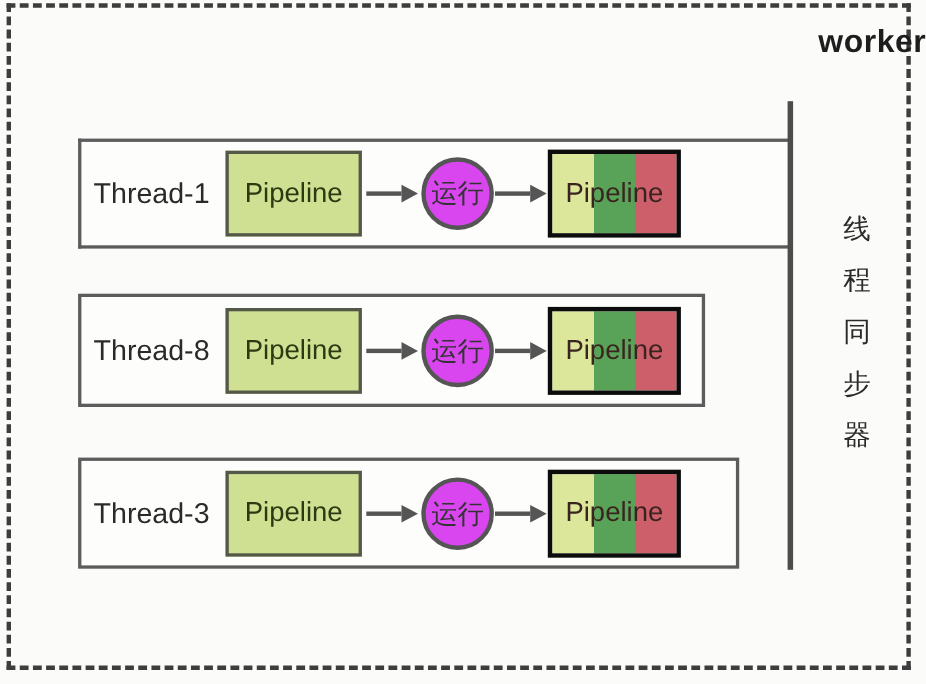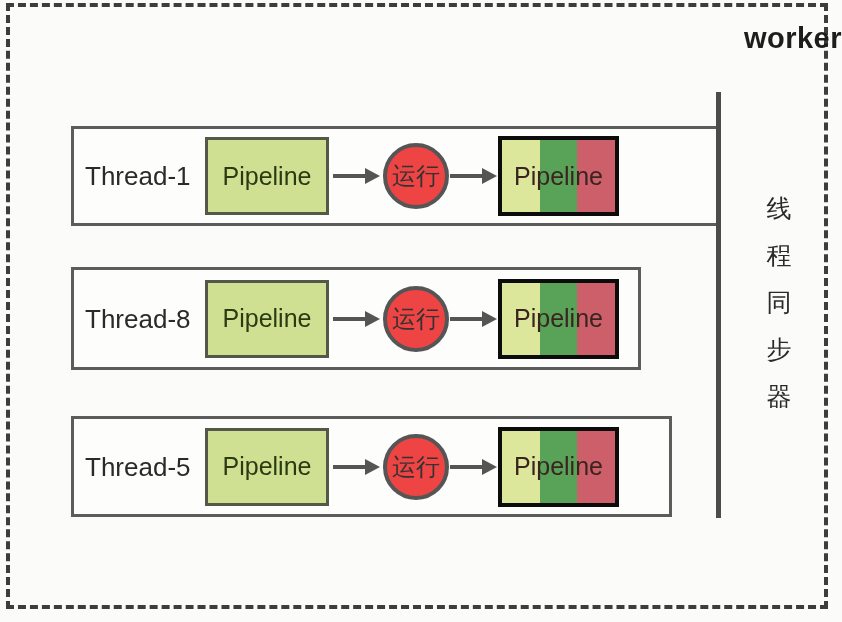--- a/index.html
+++ b/index.html
@@ -43,21 +43,21 @@
   .a2{left:376px;width:47px;}
   .shaft{flex:1;height:4px;background:#555555;}
   .head{
     width:0;height:0;
     border-top:8px solid transparent;border-bottom:8px solid transparent;
     border-left:15px solid #555555;
   }
   .run-circle{
     position:absolute;left:309px;top:50%;transform:translateY(-50%);
     width:58px;height:58px;border:4px solid #555555;border-radius:50%;
-    background:#ef4444;display:flex;align-items:center;justify-content:center;
+    background:#d946ef;display:flex;align-items:center;justify-content:center;
     font-size:24px;color:#333333;white-space:nowrap;
   }
   .s-box{
     position:absolute;left:424px;top:50%;transform:translateY(-50%);
     width:113px;height:72px;box-sizing:content-box;
     border:4px solid #0c0c0c;
     background:linear-gradient(90deg,
       #dde79b 0%, #dde79b 33.4%,
       #58a358 33.4%, #58a358 66.7%,
       #cd5f6a 66.7%, #cd5f6a 100%);
@@ -106,21 +106,21 @@
   </div>
   <div class="run-circle">运行</div>
   <div class="arrow a2">
     <div class="shaft"></div>
     <div class="head"></div>
   </div>
   <div class="s-box">Pipeline</div>
 </div>
 
 <div class="thread-row row-3">
-  <span class="t-label">Thread-5</span>
+  <span class="t-label">Thread-3</span>
   <div class="p-box">Pipeline</div>
   <div class="arrow a1">
     <div class="shaft"></div>
     <div class="head"></div>
   </div>
   <div class="run-circle">运行</div>
   <div class="arrow a2">
     <div class="shaft"></div>
     <div class="head"></div>
   </div>

